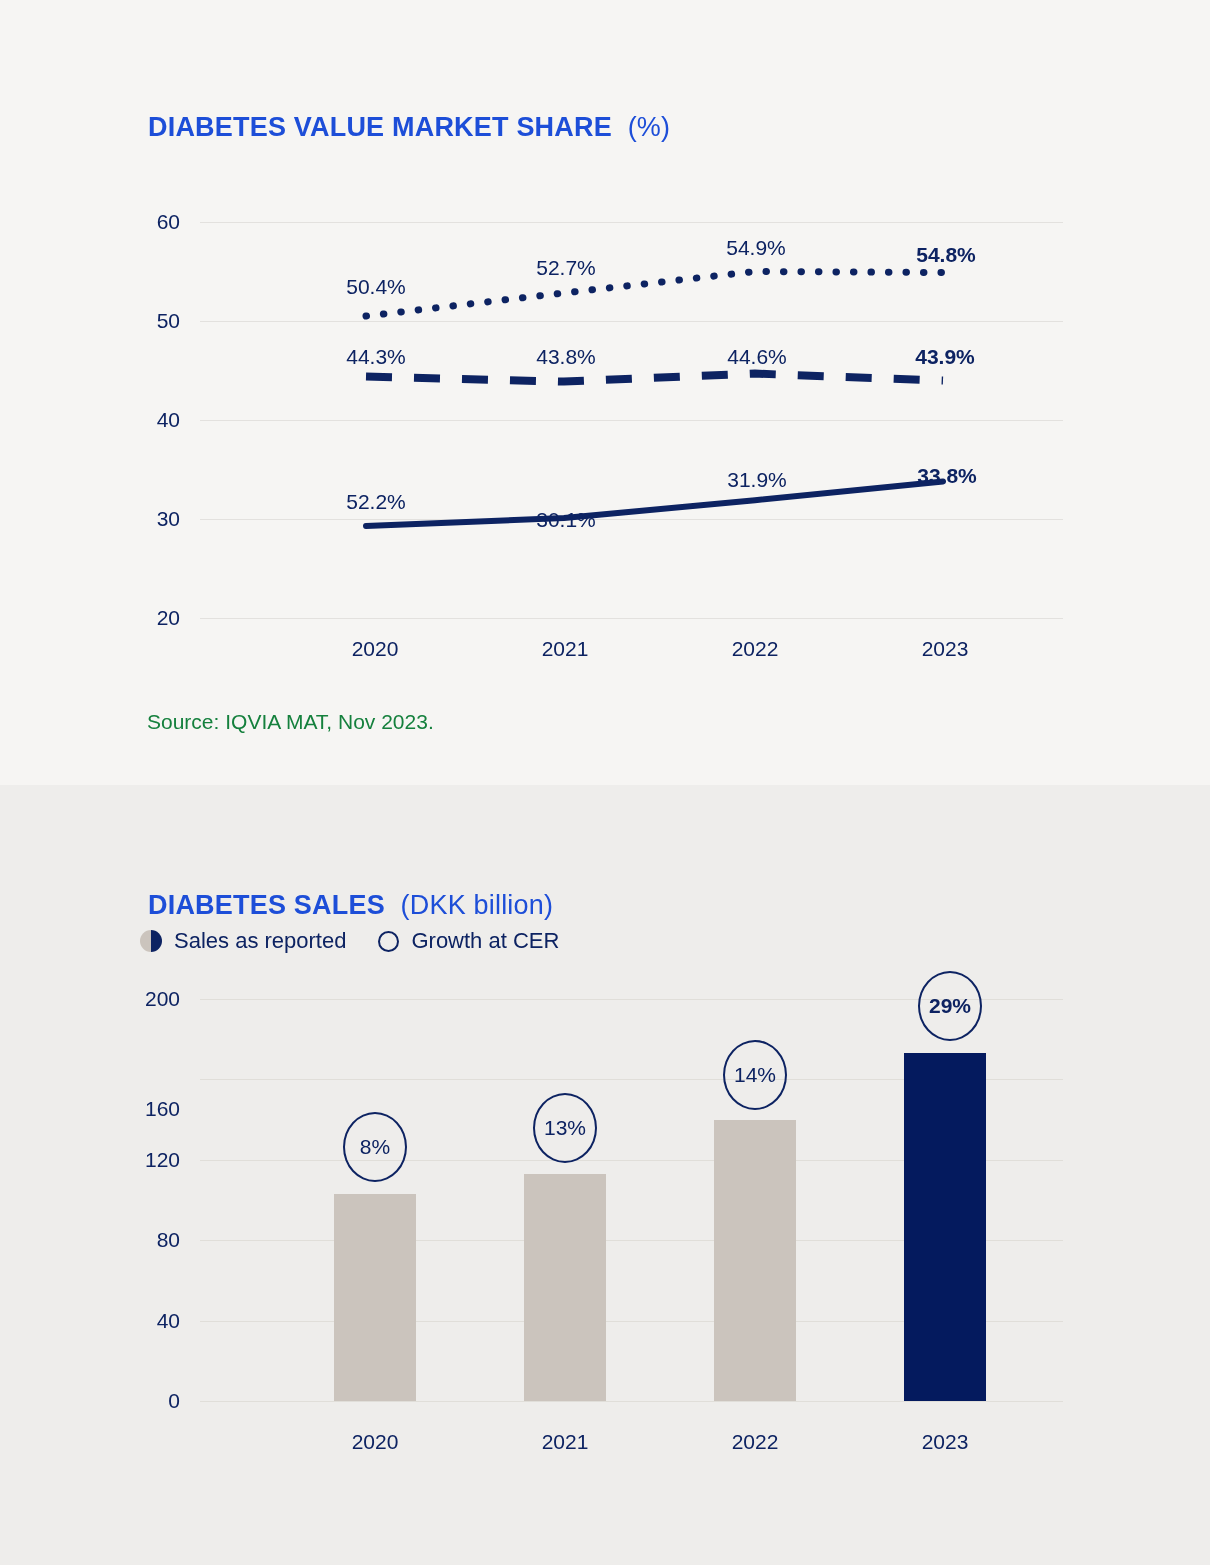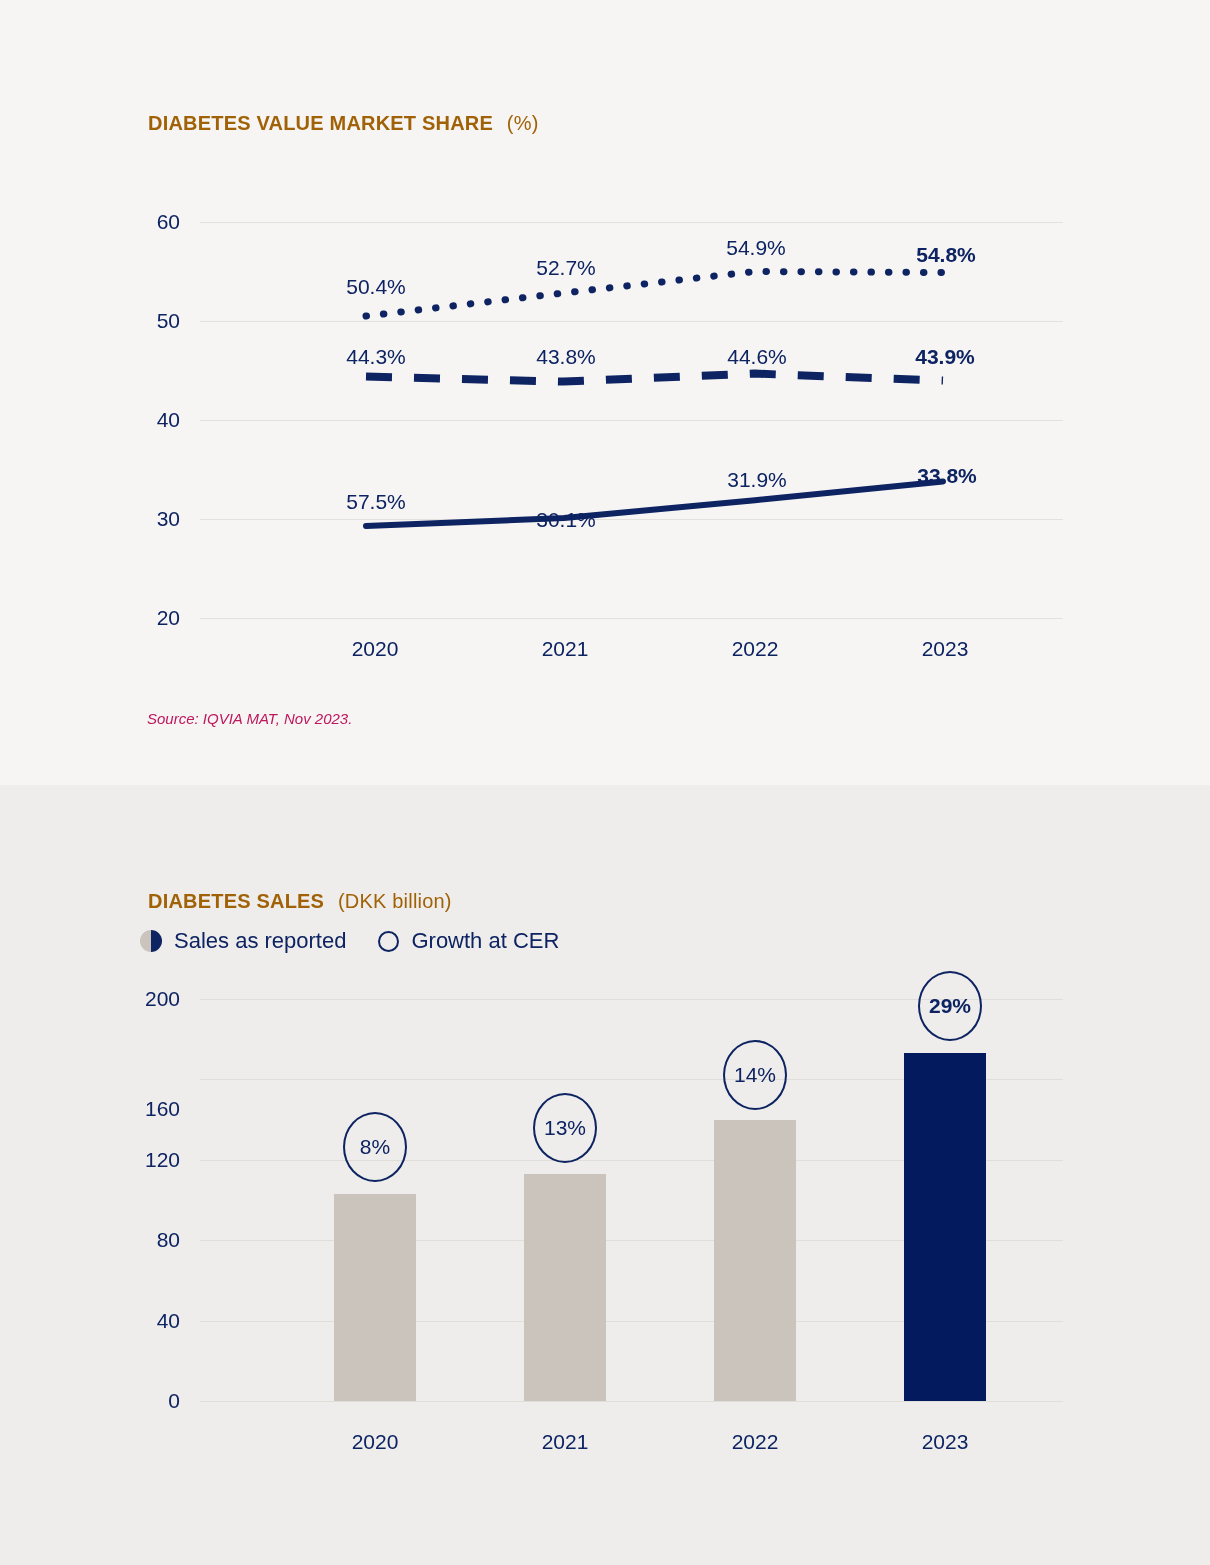--- a/index.html
+++ b/index.html
@@ -24,22 +24,22 @@
     background: #f6f5f3;
   }
   #panel-bottom {
     height: 780px;
     background: #eeedeb;
   }
 
   
   .chart-title {
     position: absolute;
-    font-size: 20px;
-    color: #a16207;
+    font-size: 27px;
+    color: #1d4ed8;
     letter-spacing: 0.2px;
     white-space: nowrap;
   }
   .chart-title .strong {
     font-weight: bold;
   }
   .chart-title .light {
     font-weight: normal;
   }
 
@@ -167,24 +167,23 @@
     align-items: center;
     justify-content: center;
     font-size: 21px;
     color: #0d2362;
     background: transparent;
   }
   .growth-bubble.bold { font-weight: bold; }
 
   .source-note {
     position: absolute;
-    font-size: 15px;
-    color: #be185d;
-    white-space: nowrap;
-    font-style: italic;
+    font-size: 21px;
+    color: #15803d;
+    white-space: nowrap;
   }
 </style>
 </head>
 <body>
 
 <div class="panel" id="panel-top">
 
   <div class="chart-title" style="left:148px; top:112px;">
     <span class="strong">DIABETES VALUE MARKET SHARE</span>
     <span class="light" style="margin-left:8px;">(%)</span>
@@ -215,21 +214,21 @@
   <div class="dlabel" style="left:376px; top:275px;">50.4%</div>
   <div class="dlabel" style="left:566px; top:256px;">52.7%</div>
   <div class="dlabel" style="left:756px; top:236px;">54.9%</div>
   <div class="dlabel bold" style="left:946px; top:243px;">54.8%</div>
 
   <div class="dlabel" style="left:376px; top:345px;">44.3%</div>
   <div class="dlabel" style="left:566px; top:345px;">43.8%</div>
   <div class="dlabel" style="left:757px; top:345px;">44.6%</div>
   <div class="dlabel bold" style="left:945px; top:345px;">43.9%</div>
 
-  <div class="dlabel" style="left:376px; top:490px;">57.5%</div>
+  <div class="dlabel" style="left:376px; top:490px;">52.2%</div>
   <div class="dlabel" style="left:566px; top:508px;">30.1%</div>
   <div class="dlabel" style="left:757px; top:468px;">31.9%</div>
   <div class="dlabel bold" style="left:947px; top:451px;margin-top:13px;">33.8%</div>
 
   <div class="xtick" style="left:375px; top:637px; width:120px;">2020</div>
   <div class="xtick" style="left:565px; top:637px; width:120px;">2021</div>
   <div class="xtick" style="left:755px; top:637px; width:120px;">2022</div>
   <div class="xtick bold" style="left:945px; top:637px; width:120px;">2023</div>
 
   <div class="source-note" style="left:147px; top:710px;">Source: IQVIA MAT, Nov 2023.</div>

